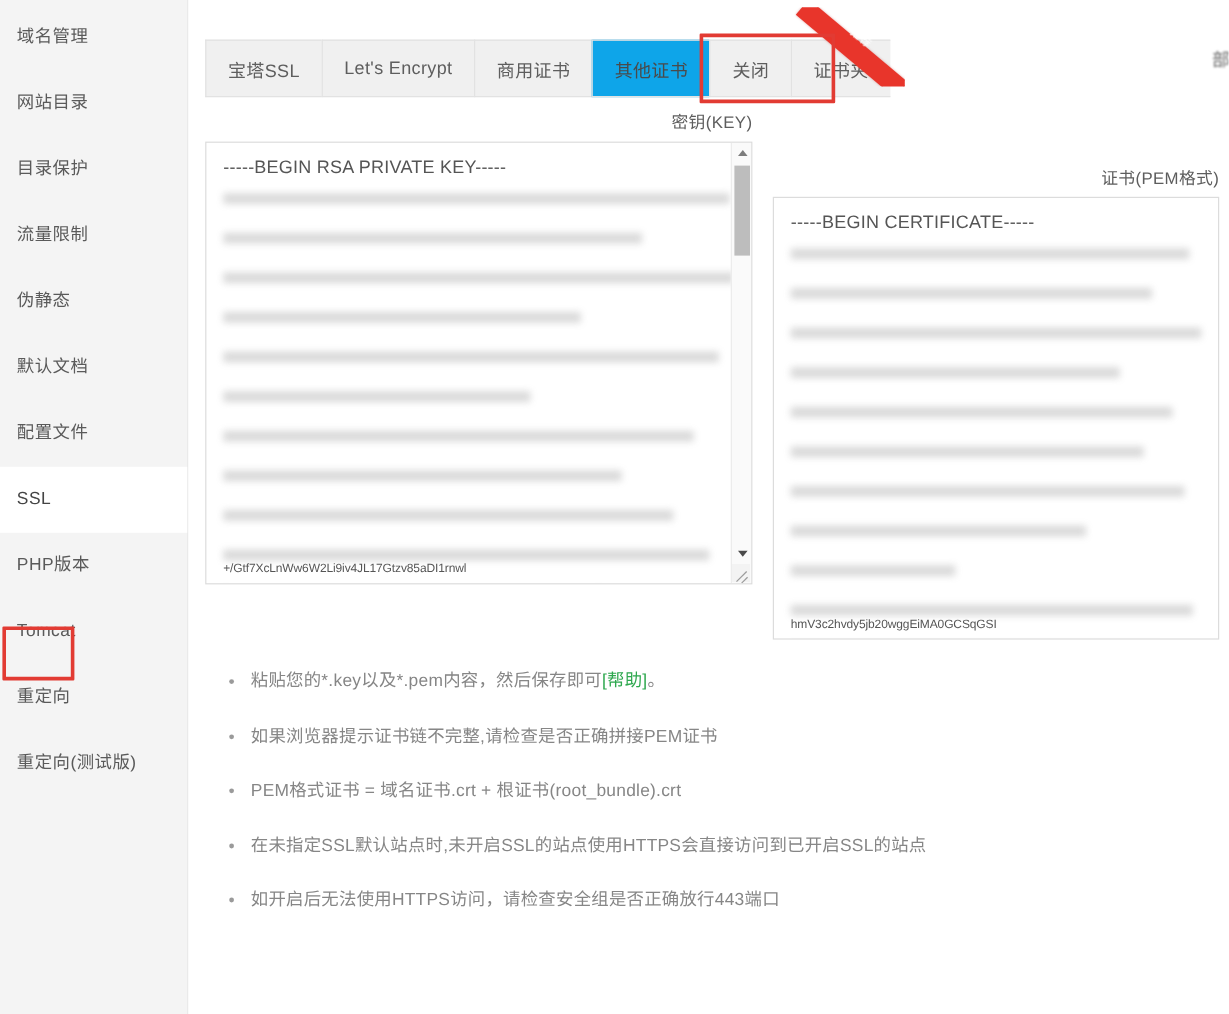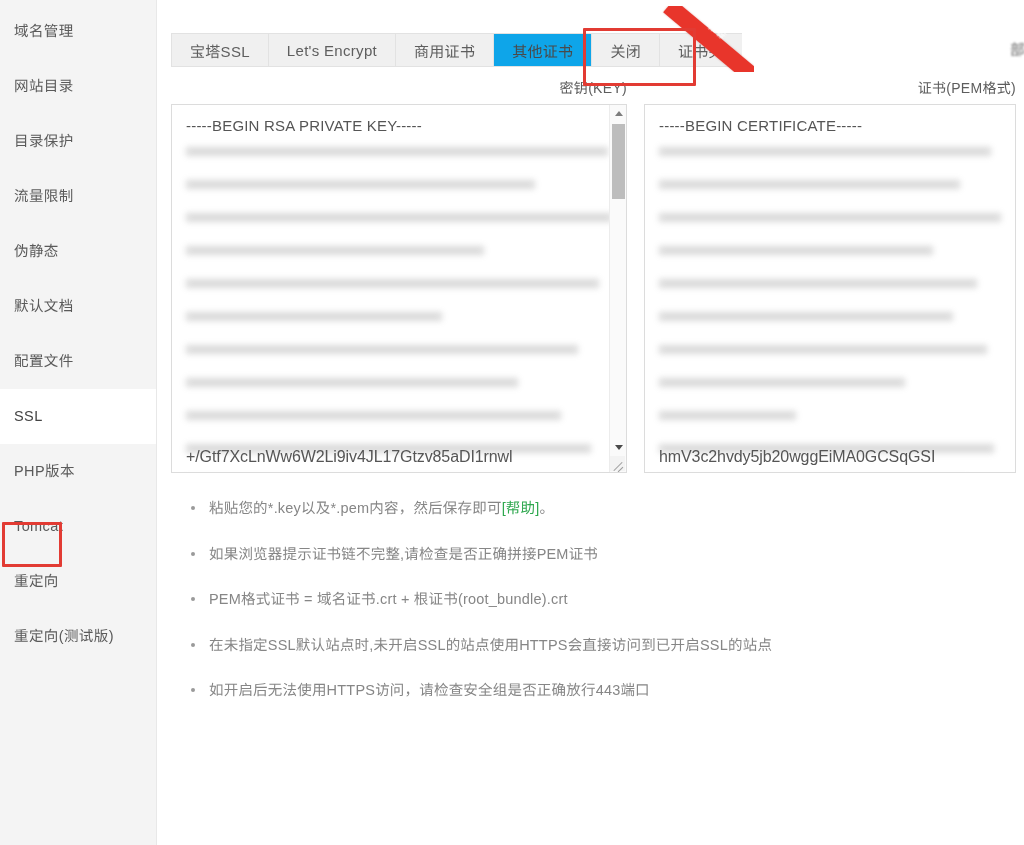--- a/index.html
+++ b/index.html
@@ -61,21 +61,21 @@
     position: relative;
     background: #ffffff;
     padding: 0;
     overflow: hidden;
   }
 
   
   .tabbar {
     position: relative;
     margin: 33px 0 0 14px;
-    height: 34px;
+    height: 48px;
     display: flex;
     align-items: stretch;
     width: 830px;
   }
   .tab {
     background: #f0f0f0;
     border: 1px solid #e2e2e2;
     border-right: none;
     color: #5e5e5e;
     font-size: 15px;
@@ -142,21 +142,21 @@
   
   .fields {
     display: flex;
     margin-left: 14px;
     margin-top: 10px;
     width: 845px;
     gap: 17px;
   }
   .field { position: relative; }
   .field.left  { width: 456px; }
-  .field.right { width: 372px; }
+  .field.right { width: 372px; margin-top: 46px; }
   .field-label {
     font-size: 14px;
     color: #5d5d5d;
     margin-bottom: 7px;
     letter-spacing: .3px;
     filter: blur(0.2px);
     text-align: right;
   }
   .textbox {
     position: relative;
@@ -180,21 +180,21 @@
     height: 9px;
     margin-bottom: 24px;
     background: linear-gradient(90deg,
       rgba(120,120,120,.50) 0%, rgba(120,120,120,.50) 100%);
     filter: blur(3.2px);
     opacity: .55;
   }
   .last-line {
     position: absolute;
     left: 14px; bottom: 6px;
-    font-size: 16px;
+    font-size: 10px;
     color: #555;
     white-space: nowrap;
     filter: blur(0.55px);
     letter-spacing: -.1px;
   }
   
   .scrollbar {
     position: absolute;
     top: 0; right: 0;
     width: 17px; height: 100%;

